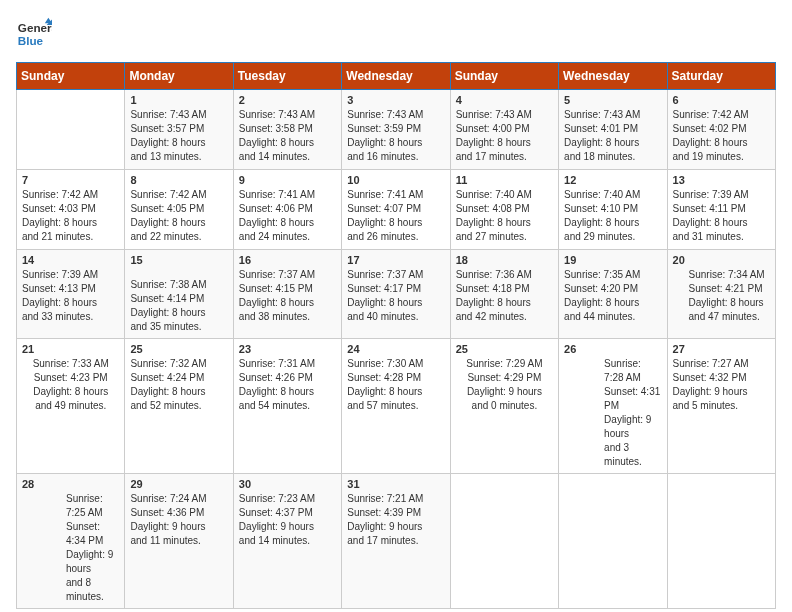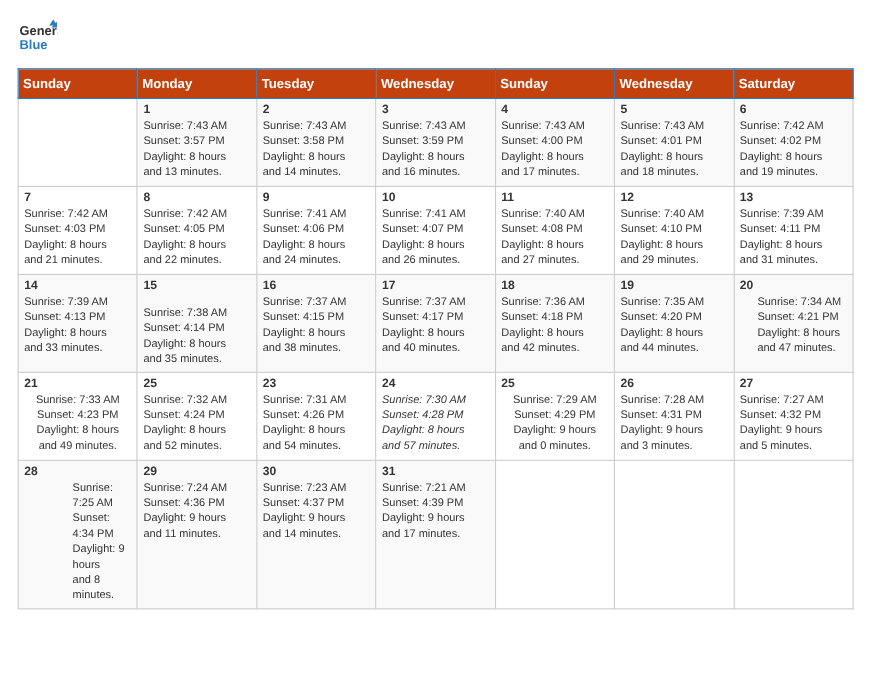--- a/index.html
+++ b/index.html
@@ -269,35 +269,35 @@
         </td>
         <td>
           <span class="day-num">23</span>
           <div class="day-info" style="white-space: pre-line;">Sunrise: 7:31 AM
 Sunset: 4:26 PM
 Daylight: 8 hours
 and 54 minutes.</div>
         </td>
         <td>
           <span class="day-num">24</span>
-          <div class="day-info" style="white-space: pre-line; font-style: italic;">Sunrise: 7:30 AM
+          <div class="day-info" style="white-space: pre-line;">Sunrise: 7:30 AM
 Sunset: 4:28 PM
 Daylight: 8 hours
 and 57 minutes.</div>
         </td>
         <td>
           <span class="day-num">25</span>
           <div class="day-info" style="white-space: pre-line; text-align: center;">Sunrise: 7:29 AM
 Sunset: 4:29 PM
 Daylight: 9 hours
 and 0 minutes.</div>
         </td>
         <td>
           <span class="day-num">26</span>
-          <div class="day-info" style="white-space: pre-line;">Sunrise: 7:28 AM
+          <div class="day-info" style="white-space: pre-line; margin-left: 40px;">Sunrise: 7:28 AM
 Sunset: 4:31 PM
 Daylight: 9 hours
 and 3 minutes.</div>
         </td>
         <td>
           <span class="day-num">27</span>
           <div class="day-info" style="white-space: pre-line;">Sunrise: 7:27 AM
 Sunset: 4:32 PM
 Daylight: 9 hours
 and 5 minutes.</div>

